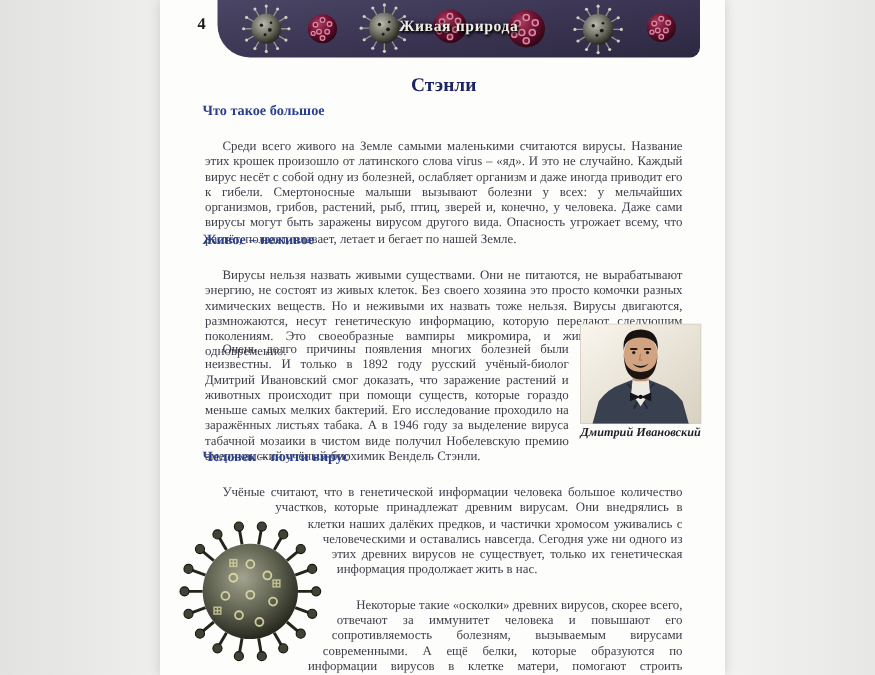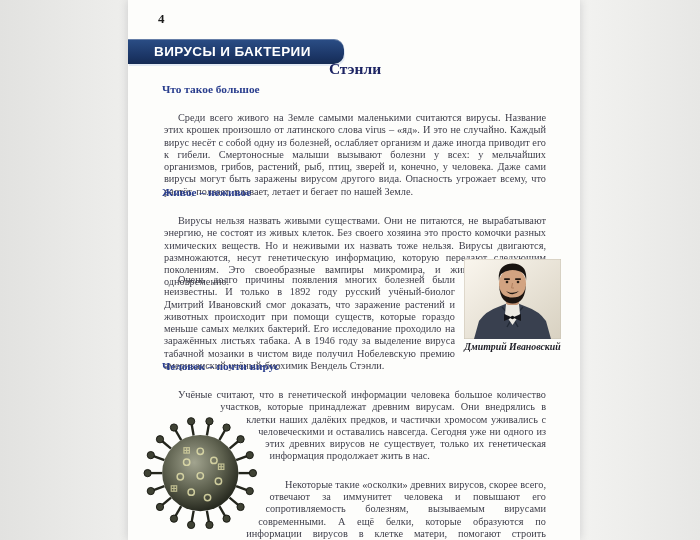--- a/index.html
+++ b/index.html
@@ -151,24 +151,45 @@
       </g>
     </symbol>
   </defs>
 </svg>
 
 <div class="stage">
   <div class="page">
 
     <div class="page-number">4</div>
 
-
-    <div class="banner">
-      <span class="banner-label">ВИРУСЫ И БАКТЕРИИ</span>
-    </div>
+    <header class="band">
+      <svg class="virion" style="left:18px;top:2px" width="42" height="42">
+          <use href="#spikyVirus"></use>
+        </svg>
+      <svg class="virion" style="left:70px;top:9px" width="28" height="28">
+          <use href="#roundVirus"></use>
+        </svg>
+      <svg class="virion" style="left:112px;top:1px" width="43" height="43">
+          <use href="#spikyVirus"></use>
+        </svg>
+      <svg class="virion" style="left:170px;top:5px" width="32" height="32">
+          <use href="#roundVirus"></use>
+        </svg>
+      <svg class="virion" style="left:229px;top:5px" width="36" height="36">
+          <use href="#roundVirus"></use>
+        </svg>
+      <svg class="virion" style="left:283px;top:2px" width="43" height="43">
+          <use href="#spikyVirus"></use>
+        </svg>
+      <svg class="virion" style="left:341px;top:8px" width="28" height="28">
+          <use href="#roundVirus"></use>
+        </svg>
+      <span class="band-title">Живая природа</span>
+    </header>
+
 
     <h1 class="title">Стэнли</h1>
 
     <section class="sec sec-1">
       <h2>Что такое большое</h2>
       <p>Среди всего живого на Земле самыми маленькими считаются вирусы. Название этих крошек произошло от латинского слова virus – «яд». И это не случайно. Каждый вирус несёт с собой одну из болезней, ослабляет организм и даже иногда приводит его к гибели. Смертоносные малыши вызывают болезни у всех: у мельчайших организмов, грибов, растений, рыб, птиц, зверей и, конечно, у человека. Даже сами вирусы могут быть заражены вирусом другого вида. Опасность угрожает всему, что растёт, ползает, плавает, летает и бегает по нашей Земле.</p>
     </section>
 
     <section class="sec sec-2">
       <h2>Живое – неживое</h2>

